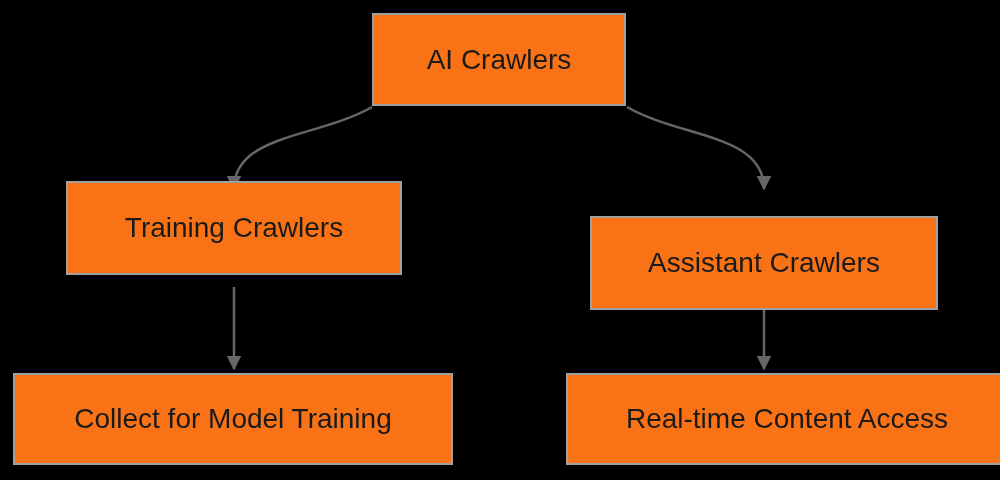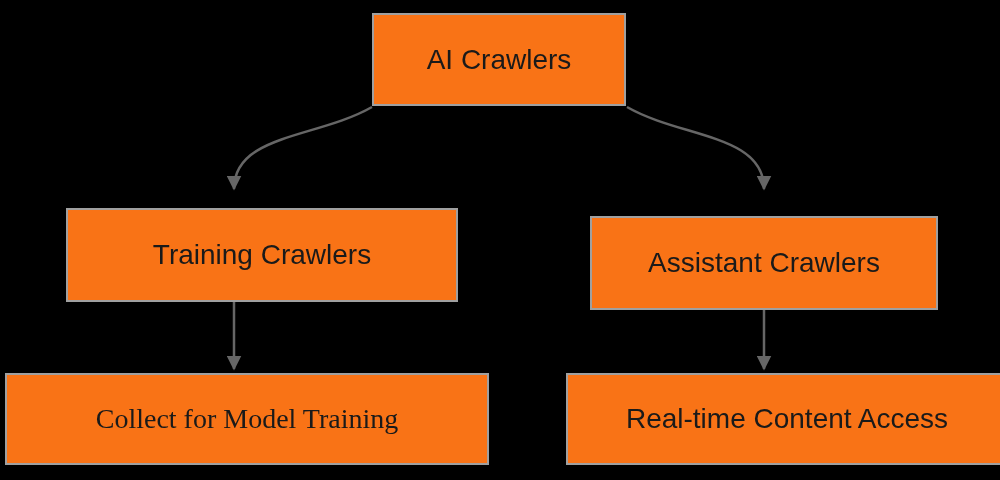--- a/index.html
+++ b/index.html
@@ -36,23 +36,23 @@
     align-items: center;
     justify-content: center;
   }
   .node-label {
     color: #1a1a1a;
     font-size: 28px;
     line-height: 1.2;
     white-space: nowrap;
   }
   .node-root     { left: 372px; top: 13px;  width: 254px; height: 93px; }
-  .node-training { left: 66px;  top: 208px; width: 392px; height: 94px; }
+  .node-training { left: 66px;  top: 181px; width: 336px; height: 94px; }
   .node-assistant{ left: 590px; top: 192px; width: 348px; height: 94px; margin-top: 24px; }
-  .node-collect  { left: 5px;  top: 373px; width: 484px; height: 92px; font-family: Liberation Serif, serif; }
+  .node-collect  { left: 13px;  top: 373px; width: 440px; height: 92px; }
   .node-realtime { left: 566px; top: 373px; width: 442px; height: 92px; }
 </style>
 </head>
 <body>
 
 <div class="canvas">
 
   <svg class="edges-layer" viewBox="0 0 1000 480" xmlns="http://www.w3.org/2000/svg">
     <defs>
       <marker id="arrowhead" viewBox="0 0 10 10" refX="9" refY="5" markerWidth="6" markerHeight="6" orient="auto">

